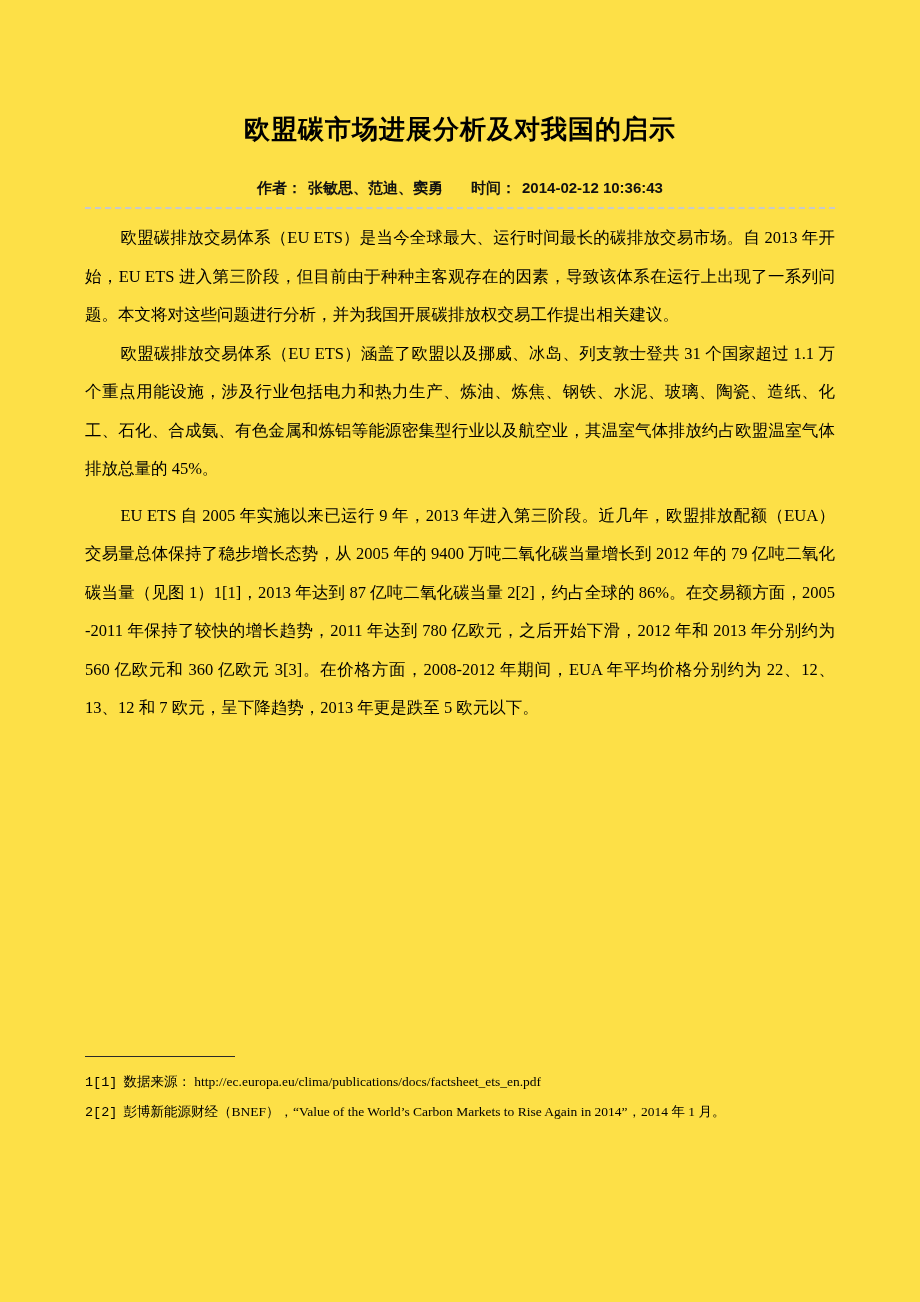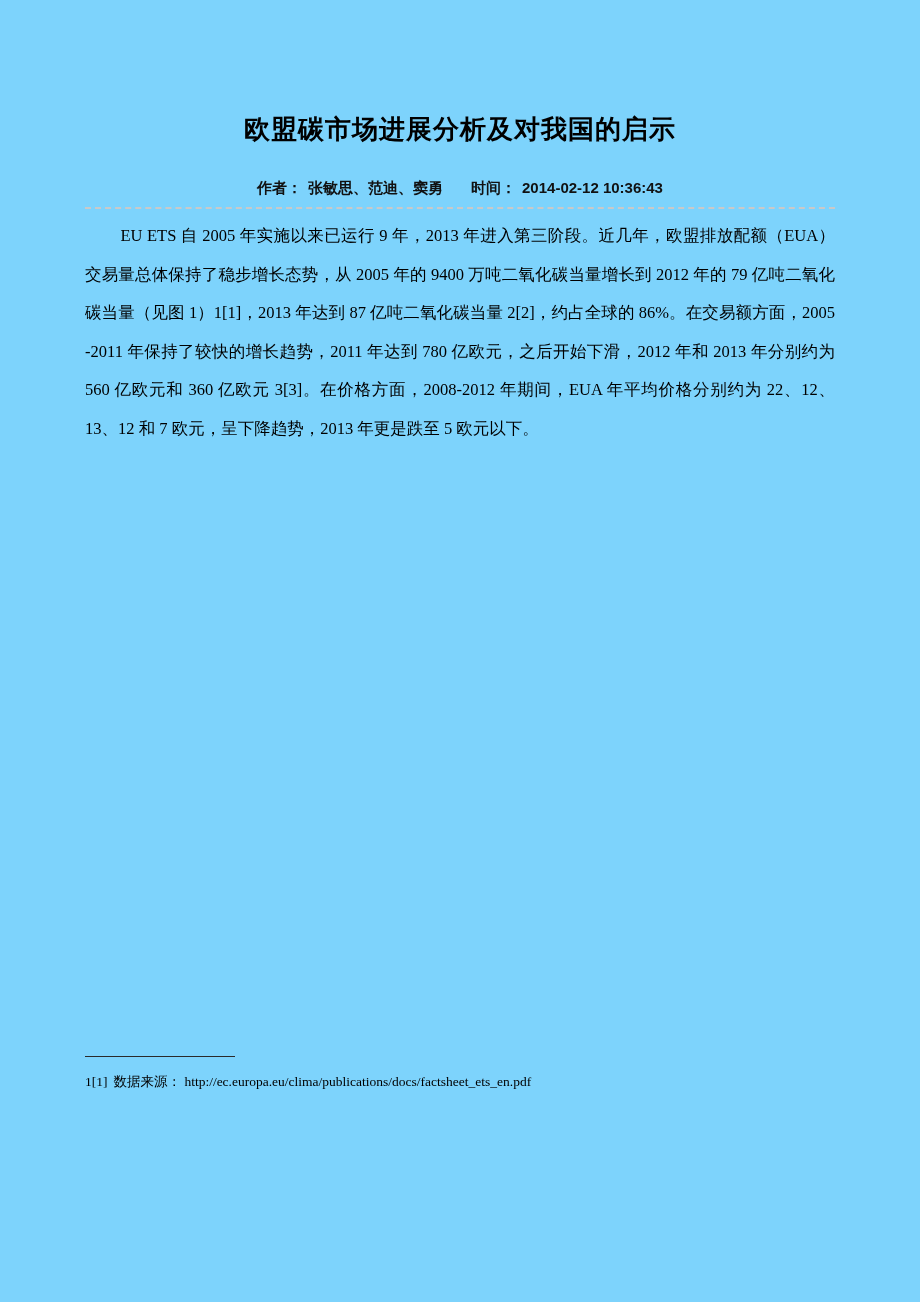--- a/index.html
+++ b/index.html
@@ -5,21 +5,21 @@
   html, body {
     margin: 0;
     padding: 0;
     background: #ffffff;
   }
   .page {
     position: relative;
     width: 920px;
     height: 1302px;
     margin: 0 auto;
-    background: #7dd3fc;
+    background: #fde047;
     color: #000000;
     font-family: "Liberation Serif", "DejaVu Serif", serif;
     overflow: hidden;
     box-sizing: border-box;
   }
   .content {
     padding: 0 85px;
   }
   .doc-title {
     margin: 0;
@@ -81,48 +81,54 @@
     width: 150px;
     border: 0;
     border-top: 1.5px solid #2a2a2a;
     margin: 0 0 10px 0;
   }
   .footnote {
     text-align: justify;
   }
   .footnote .fn-marker {
     margin-right: 6px;
+    font-family: Liberation Mono, monospace;
   }
 </style>
 </head>
 <body>
 
 <div class="page">
   <div class="content">
 
     <h1 class="doc-title">欧盟碳市场进展分析及对我国的启示</h1>
 
     <div class="byline">
       <span class="label">作者：</span><span>张敏思、范迪、窦勇</span><span class="gap"></span><span class="label">时间：</span><span>2014-02-12 10:36:43</span>
     </div>
 
     <hr class="dashed-divider">
 
     <div class="body-text">
 
+      <p class="first">欧盟碳排放交易体系（EU ETS）是当今全球最大、运行时间最长的碳排放交易市场。自 2013 年开始，EU ETS 进入第三阶段，但目前由于种种主客观存在的因素，导致该体系在运行上出现了一系列问题。本文将对这些问题进行分析，并为我国开展碳排放权交易工作提出相关建议。</p>
 
 
+      <p>欧盟碳排放交易体系（EU ETS）涵盖了欧盟以及挪威、冰岛、列支敦士登共 31 个国家超过 1.1 万个重点用能设施，涉及行业包括电力和热力生产、炼油、炼焦、钢铁、水泥、玻璃、陶瓷、造纸、化工、石化、合成氨、有色金属和炼铝等能源密集型行业以及航空业，其温室气体排放约占欧盟温室气体排放总量的 45%。</p>
 
       <p class="para-gap">EU ETS 自 2005 年实施以来已运行 9 年，2013 年进入第三阶段。近几年，欧盟排放配额（EUA）交易量总体保持了稳步增长态势，从 2005 年的 9400 万吨二氧化碳当量增长到 2012 年的 79 亿吨二氧化碳当量（见图 1）1[1]，2013 年达到 87 亿吨二氧化碳当量 2[2]，约占全球的 86%。在交易额方面，2005 -2011 年保持了较快的增长趋势，2011 年达到 780 亿欧元，之后开始下滑，2012 年和 2013 年分别约为 560 亿欧元和 360 亿欧元 3[3]。在价格方面，2008-2012 年期间，EUA 年平均价格分别约为 22、12、13、12 和 7 欧元，呈下降趋势，2013 年更是跌至 5 欧元以下。</p>
 
     </div>
   </div>
 
   <div class="footnotes">
     <hr class="footnote-separator">
 
     <div class="footnote">
       <span class="fn-marker">1[1]</span><span>数据来源：  http://ec.europa.eu/clima/publications/docs/factsheet_ets_en.pdf</span>
     </div>
 
+    <div class="footnote">
+      <span class="fn-marker">2[2]</span><span>彭博新能源财经（BNEF），“Value of the World’s Carbon Markets to Rise Again in 2014”，2014 年 1 月。</span>
+    </div>
 
   </div>
 </div>
 
 </body></html>

